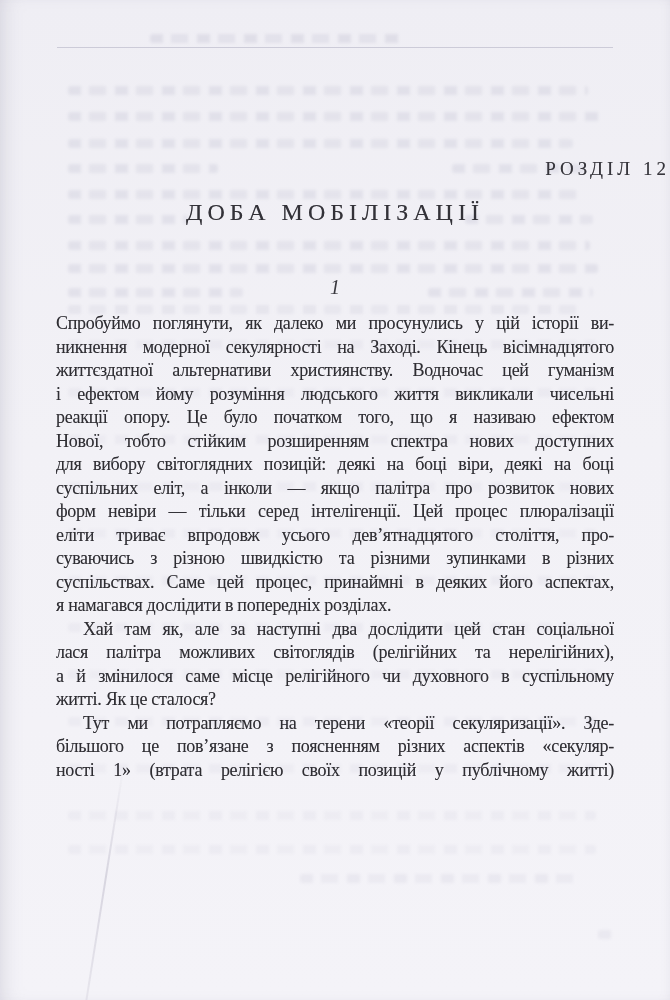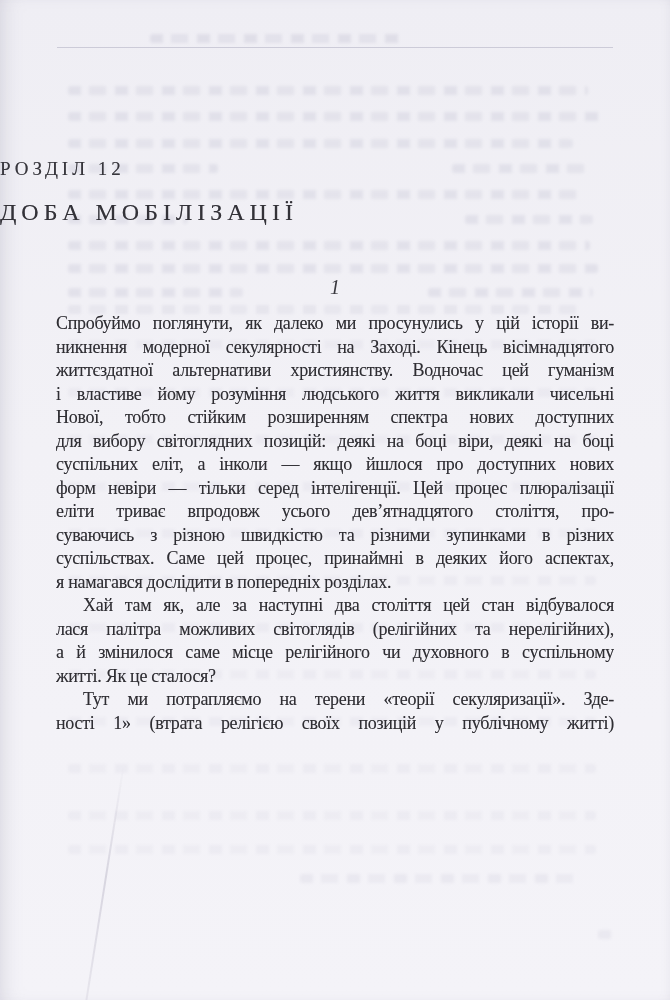--- a/index.html
+++ b/index.html
@@ -31,30 +31,30 @@
     position: absolute;
     top: 47px; left: 57px; width: 556px; height: 1px;
     background: rgba(152,150,176,.40);
     filter: blur(.4px);
   }
 
   
   .kicker {
     position: absolute;
     top: 158px; left: 0; width: 100%;
-    text-align: left;
+    text-align: right;
     font-size: 19px;
     letter-spacing: 4px;
     color: #37363c;
     text-shadow: 0 0 .5px rgba(40,40,50,.4);
   }
   .title {
     position: absolute;
     top: 199px; left: 0; width: 100%;
-    text-align: left;
+    text-align: center;
     font-size: 24px;
     letter-spacing: 5px;
     color: #333238;
     text-shadow: 0 0 .5px rgba(40,40,50,.45);
   }
   .section-num {
     position: absolute;
     top: 276px; left: 0; width: 100%;
     text-align: center;
     font-style: italic;
@@ -131,31 +131,33 @@
     <div class="kicker">РОЗДІЛ 12</div>
     <div class="title">ДОБА МОБІЛІЗАЦІЇ</div>
   </header>
 
   <div class="section-num">1</div>
 
   <main class="body-text" id="body-text">
       <div class="line j">Спробуймо поглянути, як далеко ми просунулись у цій історії ви-</div>
       <div class="line j">никнення модерної секулярності на Заході. Кінець вісімнадцятого</div>
       <div class="line j">життєздатної альтернативи християнству. Водночас цей гуманізм</div>
-      <div class="line j">і властиве йому розуміння людського життя викликали чисельні</div>
+      <div class="line j">і ефектом йому розуміння людського життя викликали чисельні</div>
+      <div class="line j">реакції опору. Це було початком того, що я називаю ефектом</div>
       <div class="line j">Нової, тобто стійким розширенням спектра нових доступних</div>
       <div class="line j">для вибору світоглядних позицій: деякі на боці віри, деякі на боці</div>
-      <div class="line j">суспільних еліт, а інколи — якщо йшлося про доступних нових</div>
+      <div class="line j">суспільних еліт, а інколи — якщо палітра про розвиток нових</div>
       <div class="line j">форм невіри — тільки серед інтелігенції. Цей процес плюралізації</div>
       <div class="line j">еліти триває впродовж усього дев’ятнадцятого століття, про-</div>
       <div class="line j">суваючись з різною швидкістю та різними зупинками в різних</div>
       <div class="line j">суспільствах. Саме цей процес, принаймні в деяких його аспектах,</div>
       <div class="line">я намагався дослідити в попередніх розділах.</div>
-      <div class="line j indent">Хай там як, але за наступні два століття цей стан відбувалося</div>
+      <div class="line j indent">Хай там як, але за наступні два дослідити цей стан соціальної</div>
       <div class="line j">лася палітра можливих світоглядів (релігійних та нерелігійних),</div>
       <div class="line j">а й змінилося саме місце релігійного чи духовного в суспільному</div>
       <div class="line">житті. Як це сталося?</div>
       <div class="line j indent">Тут ми потрапляємо на терени «теорії секуляризації». Зде-</div>
+      <div class="line j">більшого це пов’язане з поясненням різних аспектів «секуляр-</div>
       <div class="line j">ності 1» (втрата релігією своїх позицій у публічному житті)</div>
     </main>
 
   <div class="crease"></div>
 </div>
 
 </body></html>

